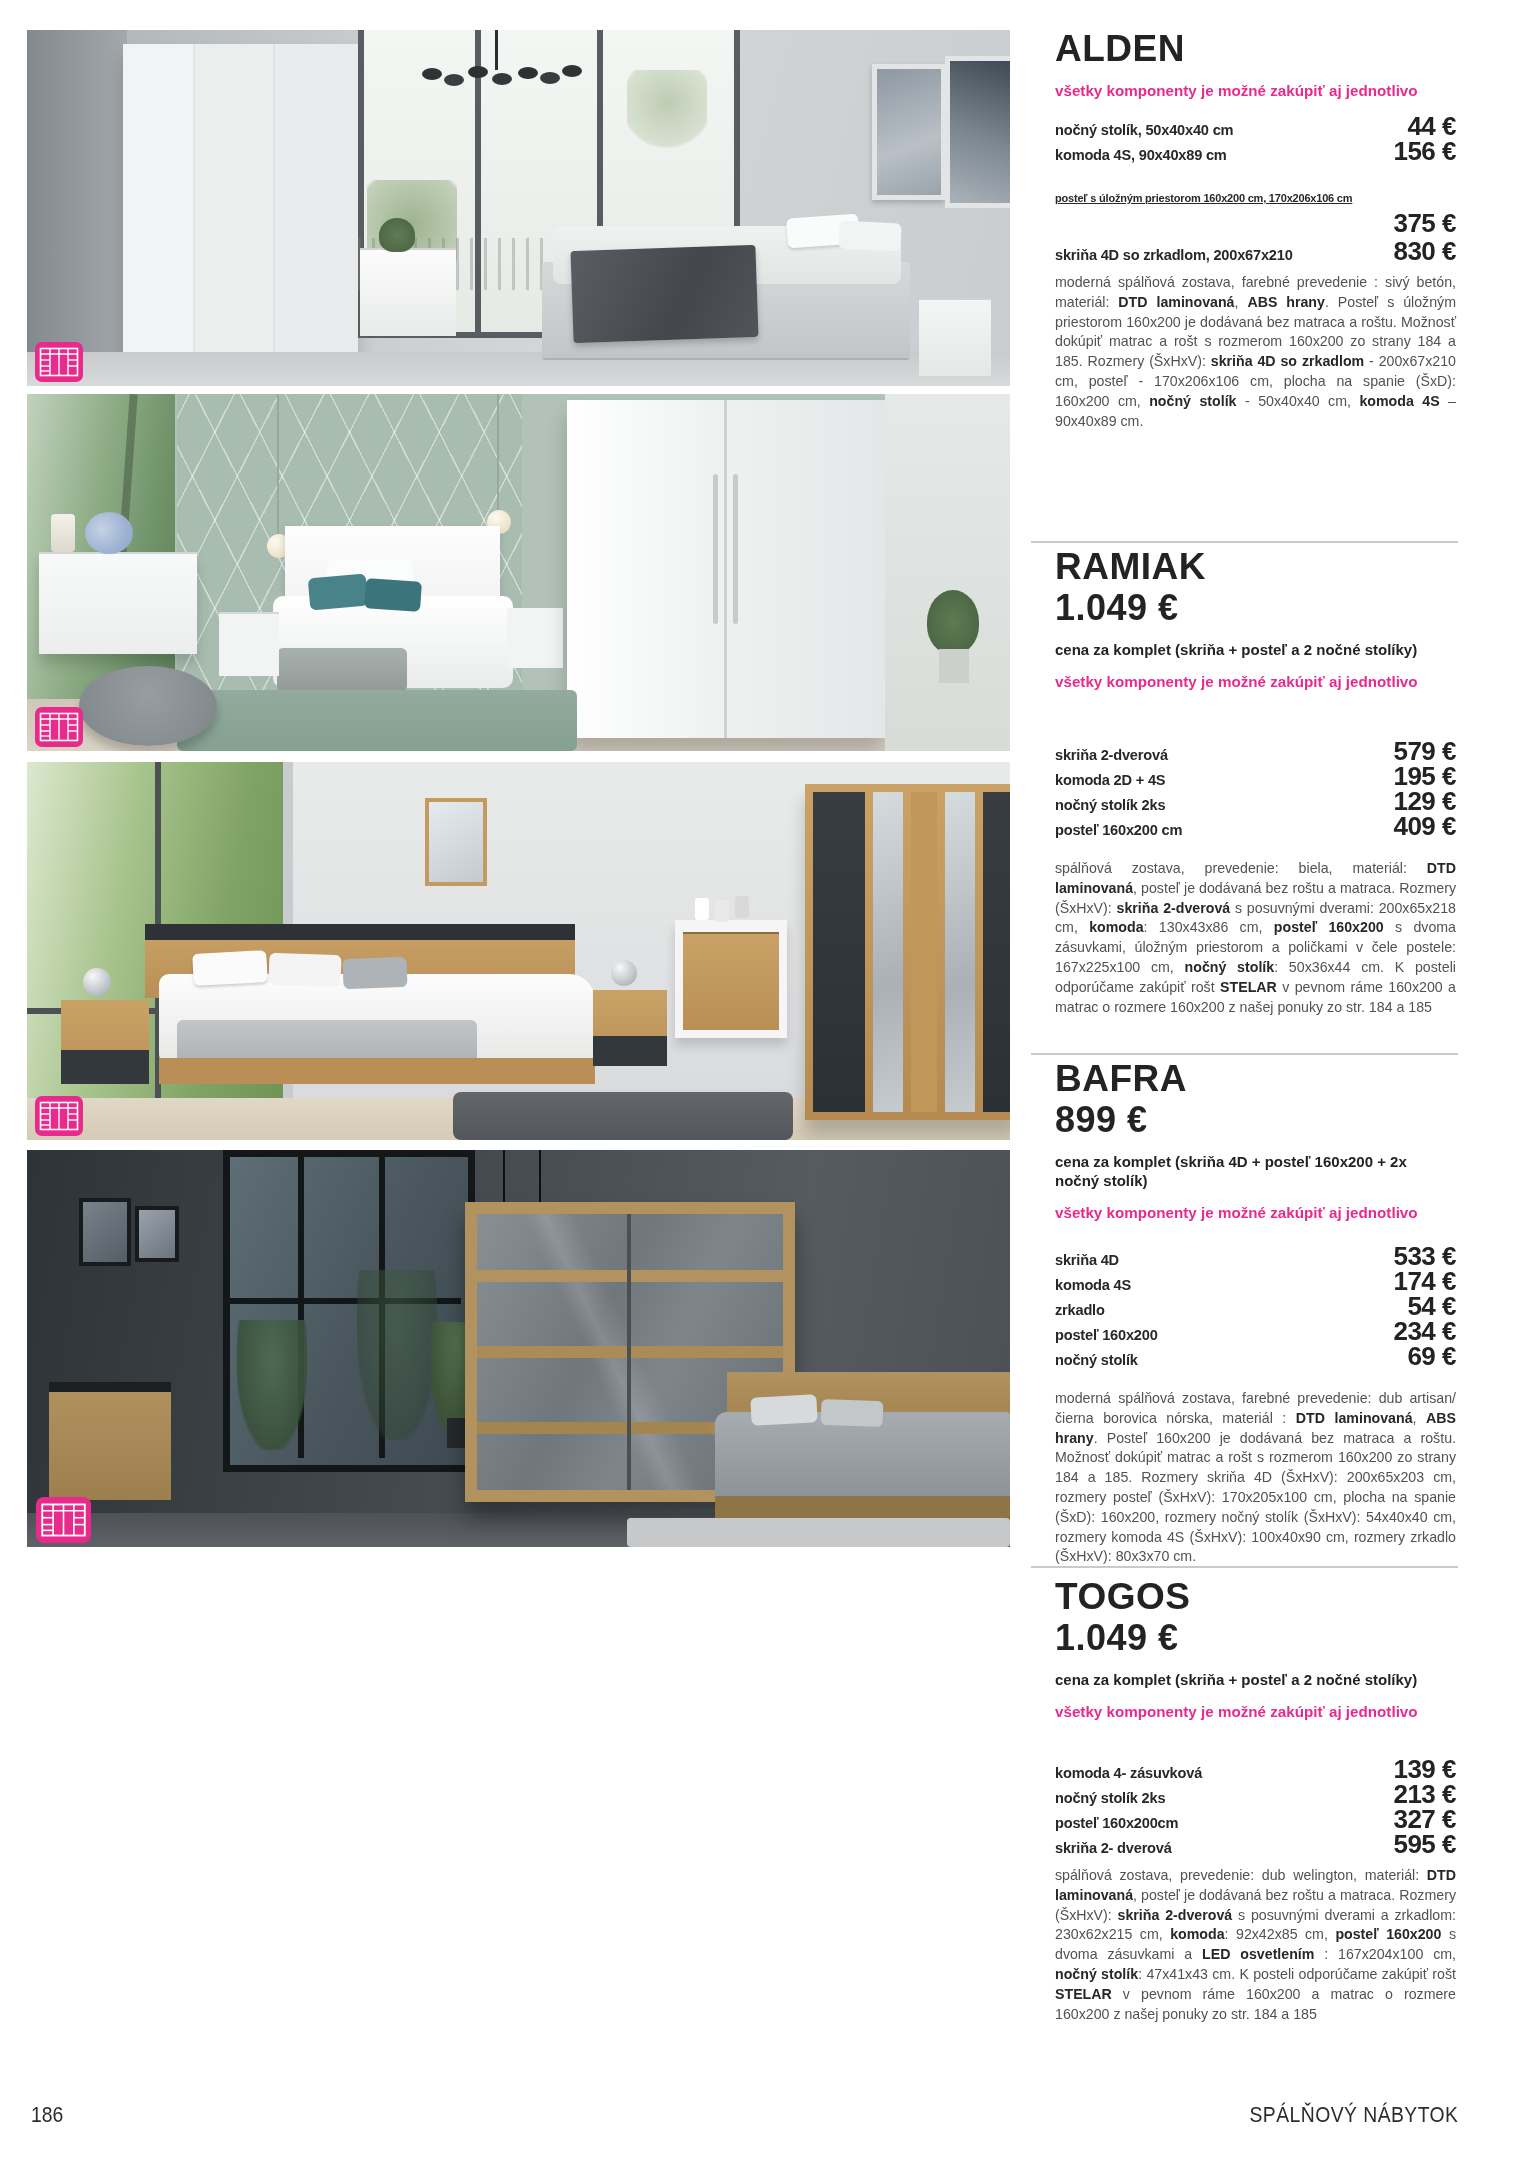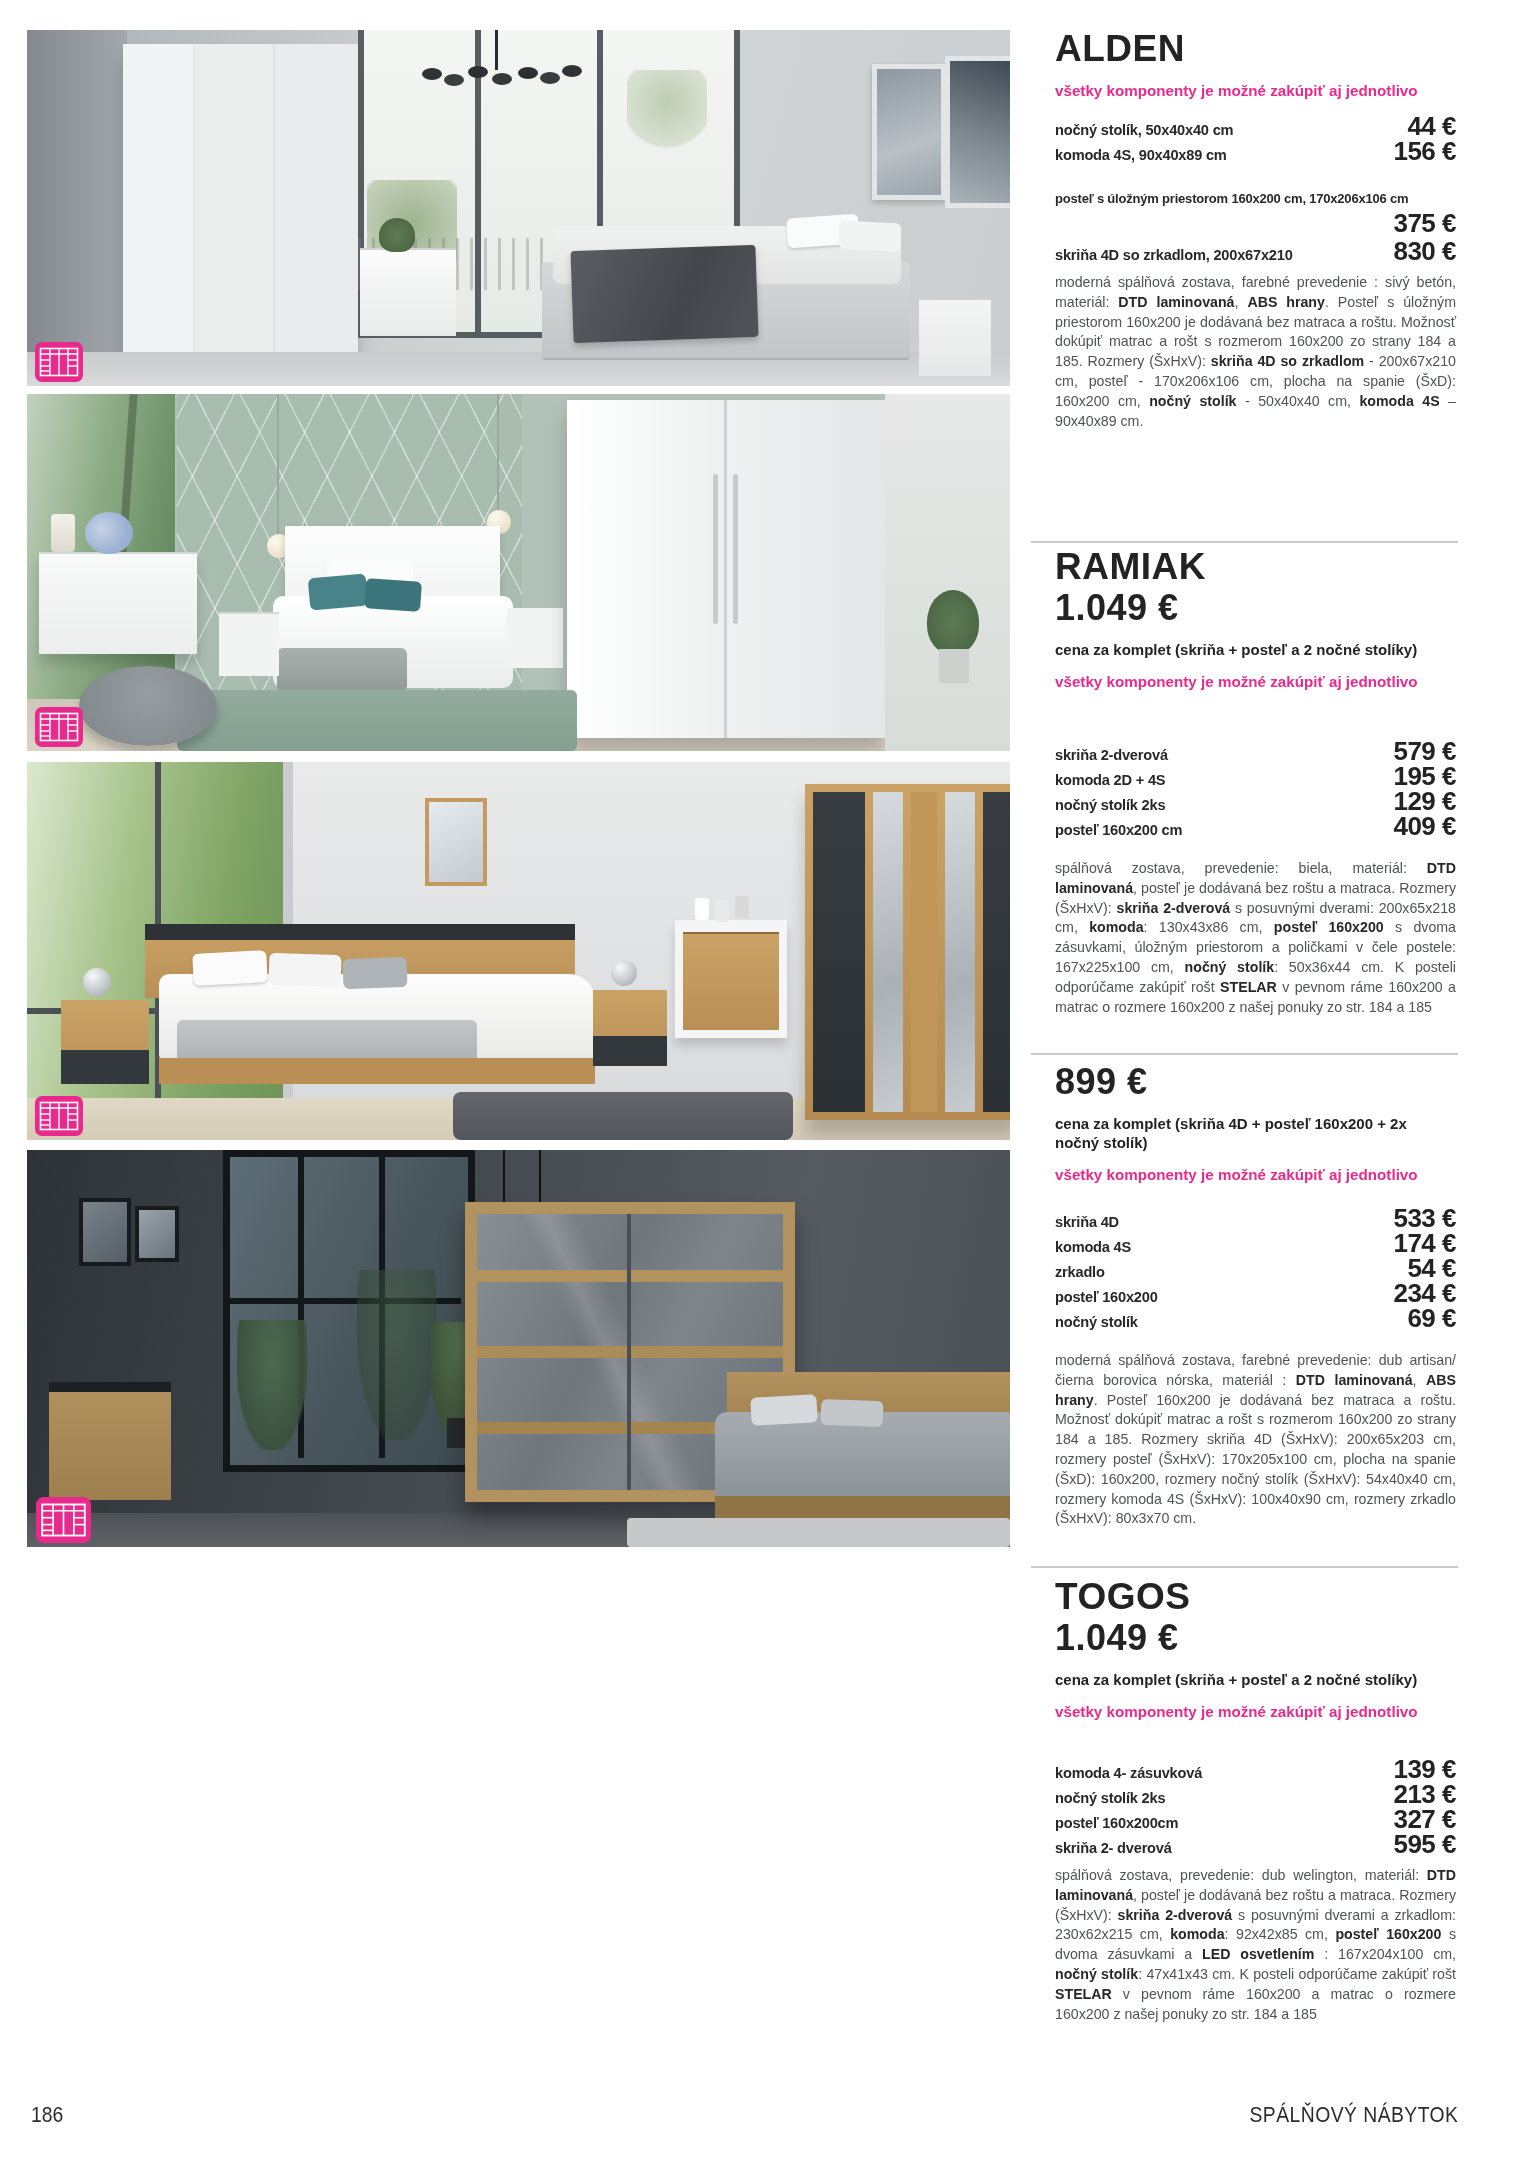--- a/index.html
+++ b/index.html
@@ -13,21 +13,21 @@
   .info{position:absolute;left:1055px;width:401px;}
   .title{font-size:37px;line-height:38px;font-weight:bold;letter-spacing:.5px;margin:0;color:#232325;}
   .big-price{font-size:36px;line-height:40px;font-weight:bold;letter-spacing:.5px;margin-top:2px;color:#232325;}
   .bundle-note{font-size:15px;font-weight:bold;line-height:19px;margin-top:12px;color:#232325;white-space:pre-line;}
   .pink-note{font-size:15.2px;font-weight:bold;margin-top:14px;color:var(--pink,#e72a8c);}
   .rows{margin-top:16px;}
   .row{display:flex;justify-content:space-between;align-items:baseline;height:25px;}
   .lbl{font-size:14.6px;font-weight:bold;letter-spacing:-.2px;color:#28282a;}
   .val{font-size:26px;font-weight:bold;letter-spacing:-.5px;color:#232325;white-space:nowrap;}
   .row.wide{display:block;height:auto;}
-  .row.wide .lbl{display:block;line-height:19px;font-size:13px;white-space:nowrap;}
+  .row.wide .lbl{display:block;line-height:19px;font-size:11px;white-space:nowrap;text-decoration:underline;}
   .row.wide .val{display:block;text-align:right;height:28px;}
   .row.gap{margin-top:28px;}
   .desc{font-size:14.2px;line-height:19.8px;color:#515254;text-align:justify;margin:12px 0 0 0;}
   .desc b{color:#28282a;}
   .s0 .rows{margin-top:12px}.s1 .rows{margin-top:46px}.s2 .rows{margin-top:20px}.s3 .rows{margin-top:34px}
   .s1 .desc,.s2 .desc{margin-top:23px}
   .divider{position:absolute;left:1031px;width:427px;height:2px;background:#9d9fa2;opacity:.55;}
   .pagenum{position:absolute;left:31px;top:2102px;font-size:22px;color:#2c2c2e;transform:scaleX(.88);transform-origin:left center;}
   .foottitle{position:absolute;right:71px;top:2102px;font-size:22px;color:#2c2c2e;letter-spacing:.5px;transform:scaleX(.88);transform-origin:right center;}
 </style>
@@ -257,20 +257,21 @@
           <span class="lbl">posteľ 160x200 cm</span>
           <span class="val">409 €</span>
         </div>
       </div>
     <p class="desc"><span>spálňová zostava, prevedenie: biela, materiál: </span><b>DTD laminovaná</b><span>, posteľ je dodávaná bez  roštu a matraca. Rozmery (ŠxHxV): </span><b>skriňa 2-dverová</b><span> s posuvnými dverami: 200x65x218 cm, </span><b>komoda</b><span>: 130x43x86 cm, </span><b>posteľ 160x200</b><span> s dvoma zásuvkami, úložným priestorom a poličkami v čele postele: 167x225x100 cm, </span><b>nočný stolík</b><span>: 50x36x44 cm. K  posteli odporúčame zakúpiť rošt </span><b>STELAR</b><span> v pevnom ráme 160x200 a matrac o rozmere 160x200 z našej ponuky zo str. 184 a 185</span></p>
   </section>
 
   <div class="divider" style="top:1053px;"></div>
 
   <section class="info s2" style="top:1060px;">
+    <h2 class="title">BAFRA</h2>
     <div class="big-price">899 €</div>
     <div class="bundle-note">cena za komplet (skriňa 4D + posteľ 160x200 + 2x
 nočný stolík)</div>
     <div class="pink-note">všetky komponenty je možné zakúpiť aj jednotlivo</div>
     <div class="rows">
         <div class="row">
           <span class="lbl">skriňa 4D</span>
           <span class="val">533 €</span>
         </div>
         <div class="row">

